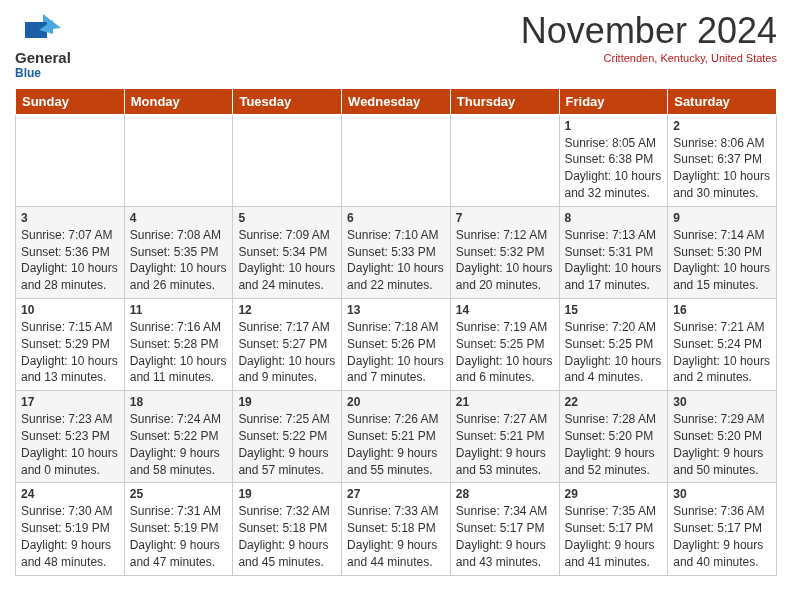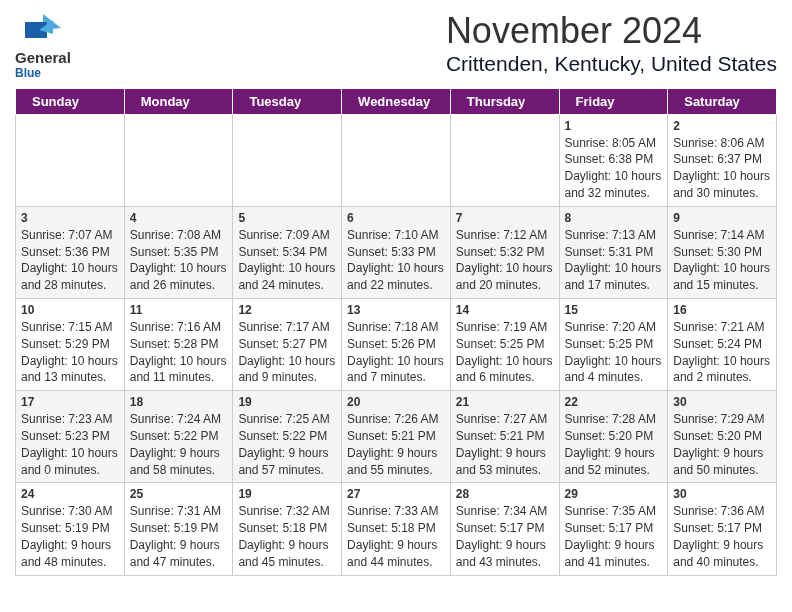--- a/index.html
+++ b/index.html
@@ -14,40 +14,41 @@
       background: #fff;
       padding: 10px 15px 15px 15px;
     }
     .header {
       display: flex;
       align-items: flex-start;
       justify-content: space-between;
       margin-bottom: 8px;
     }
     .title-block {
+      text-align: right;
     }
     .month-title {
       font-size: 36px;
       color: #333;
       font-weight: normal;
     }
     .location {
-      font-size: 21px;
-      color: #0f172a;
+      font-size: 11px;
+      color: #b91c1c;
     }
     .calendar {
       width: 100%;
       border-collapse: collapse;
       table-layout: fixed;
     }
     .calendar th {
-      background: #701a75;
+      background: #c2410c;
       color: #fff;
       text-align: left;
-      padding: 5px 16px;
+      padding: 5px 6px;
       font-size: 13px;
       font-weight: bold;
       border: 1px solid #fff;
     }
     .calendar td {
       border: 1px solid #ccc;
       vertical-align: top;
       padding: 4px 5px;
       min-height: 80px;
       height: 80px;

